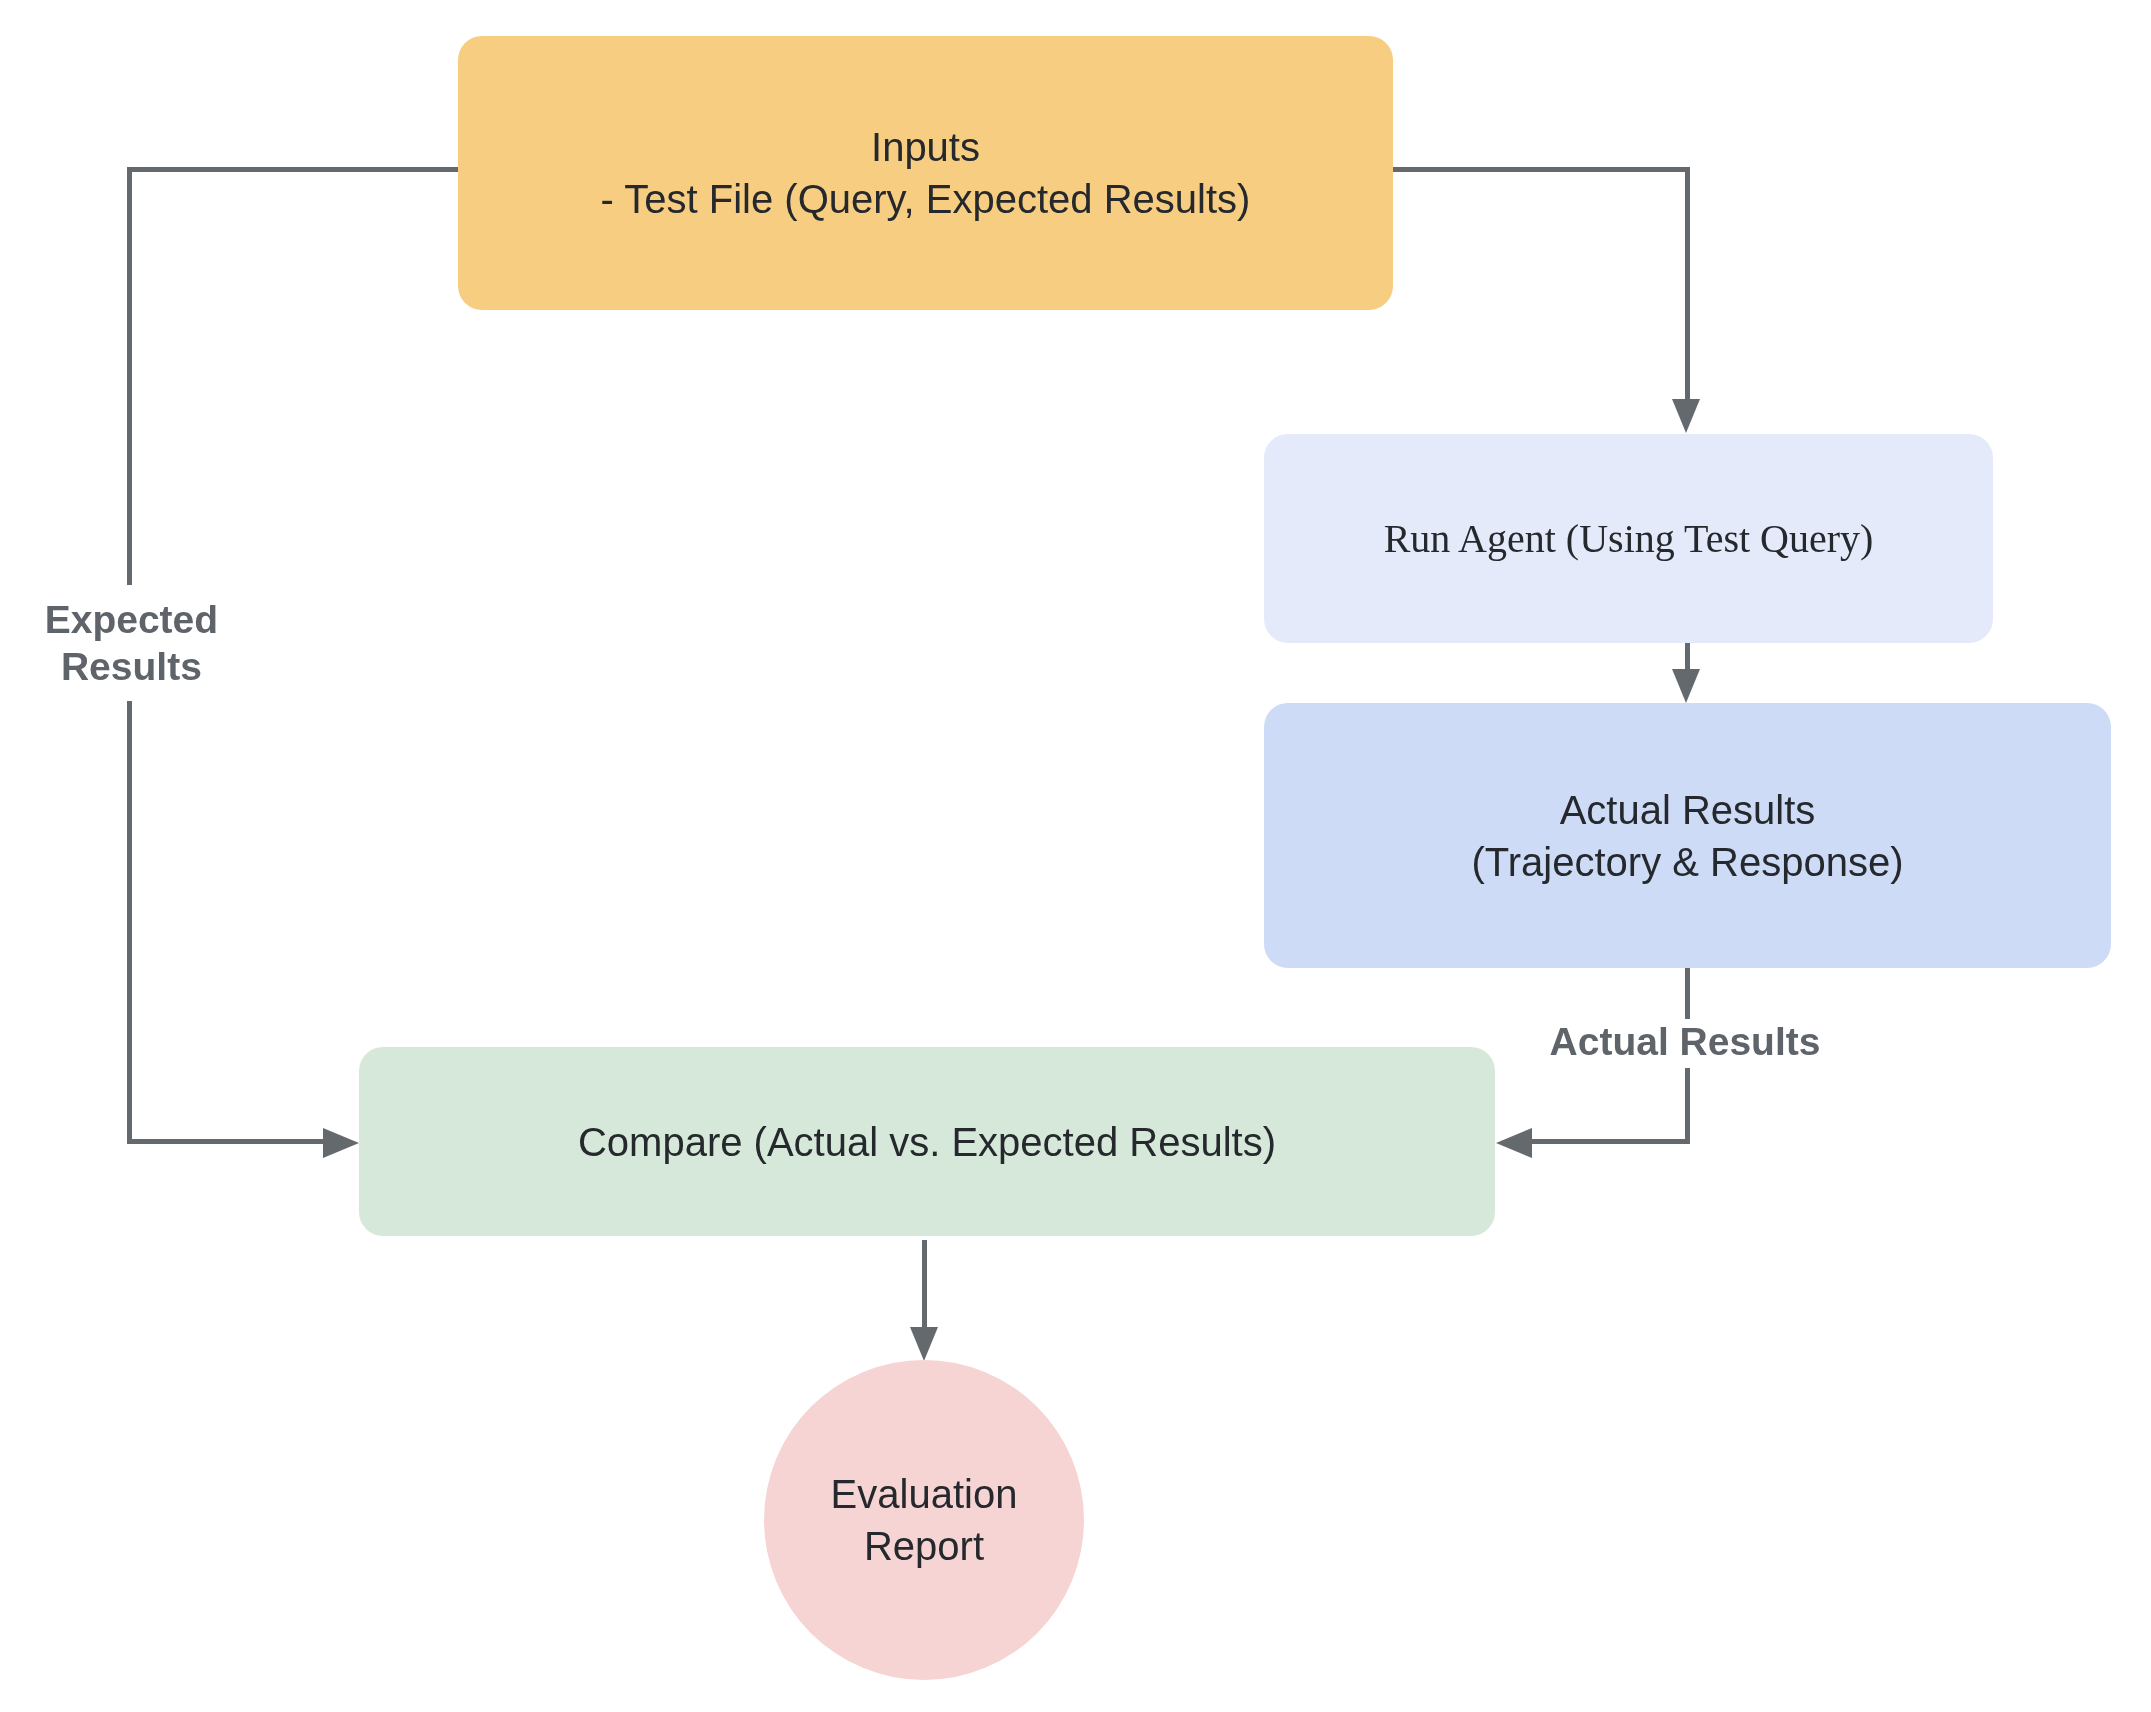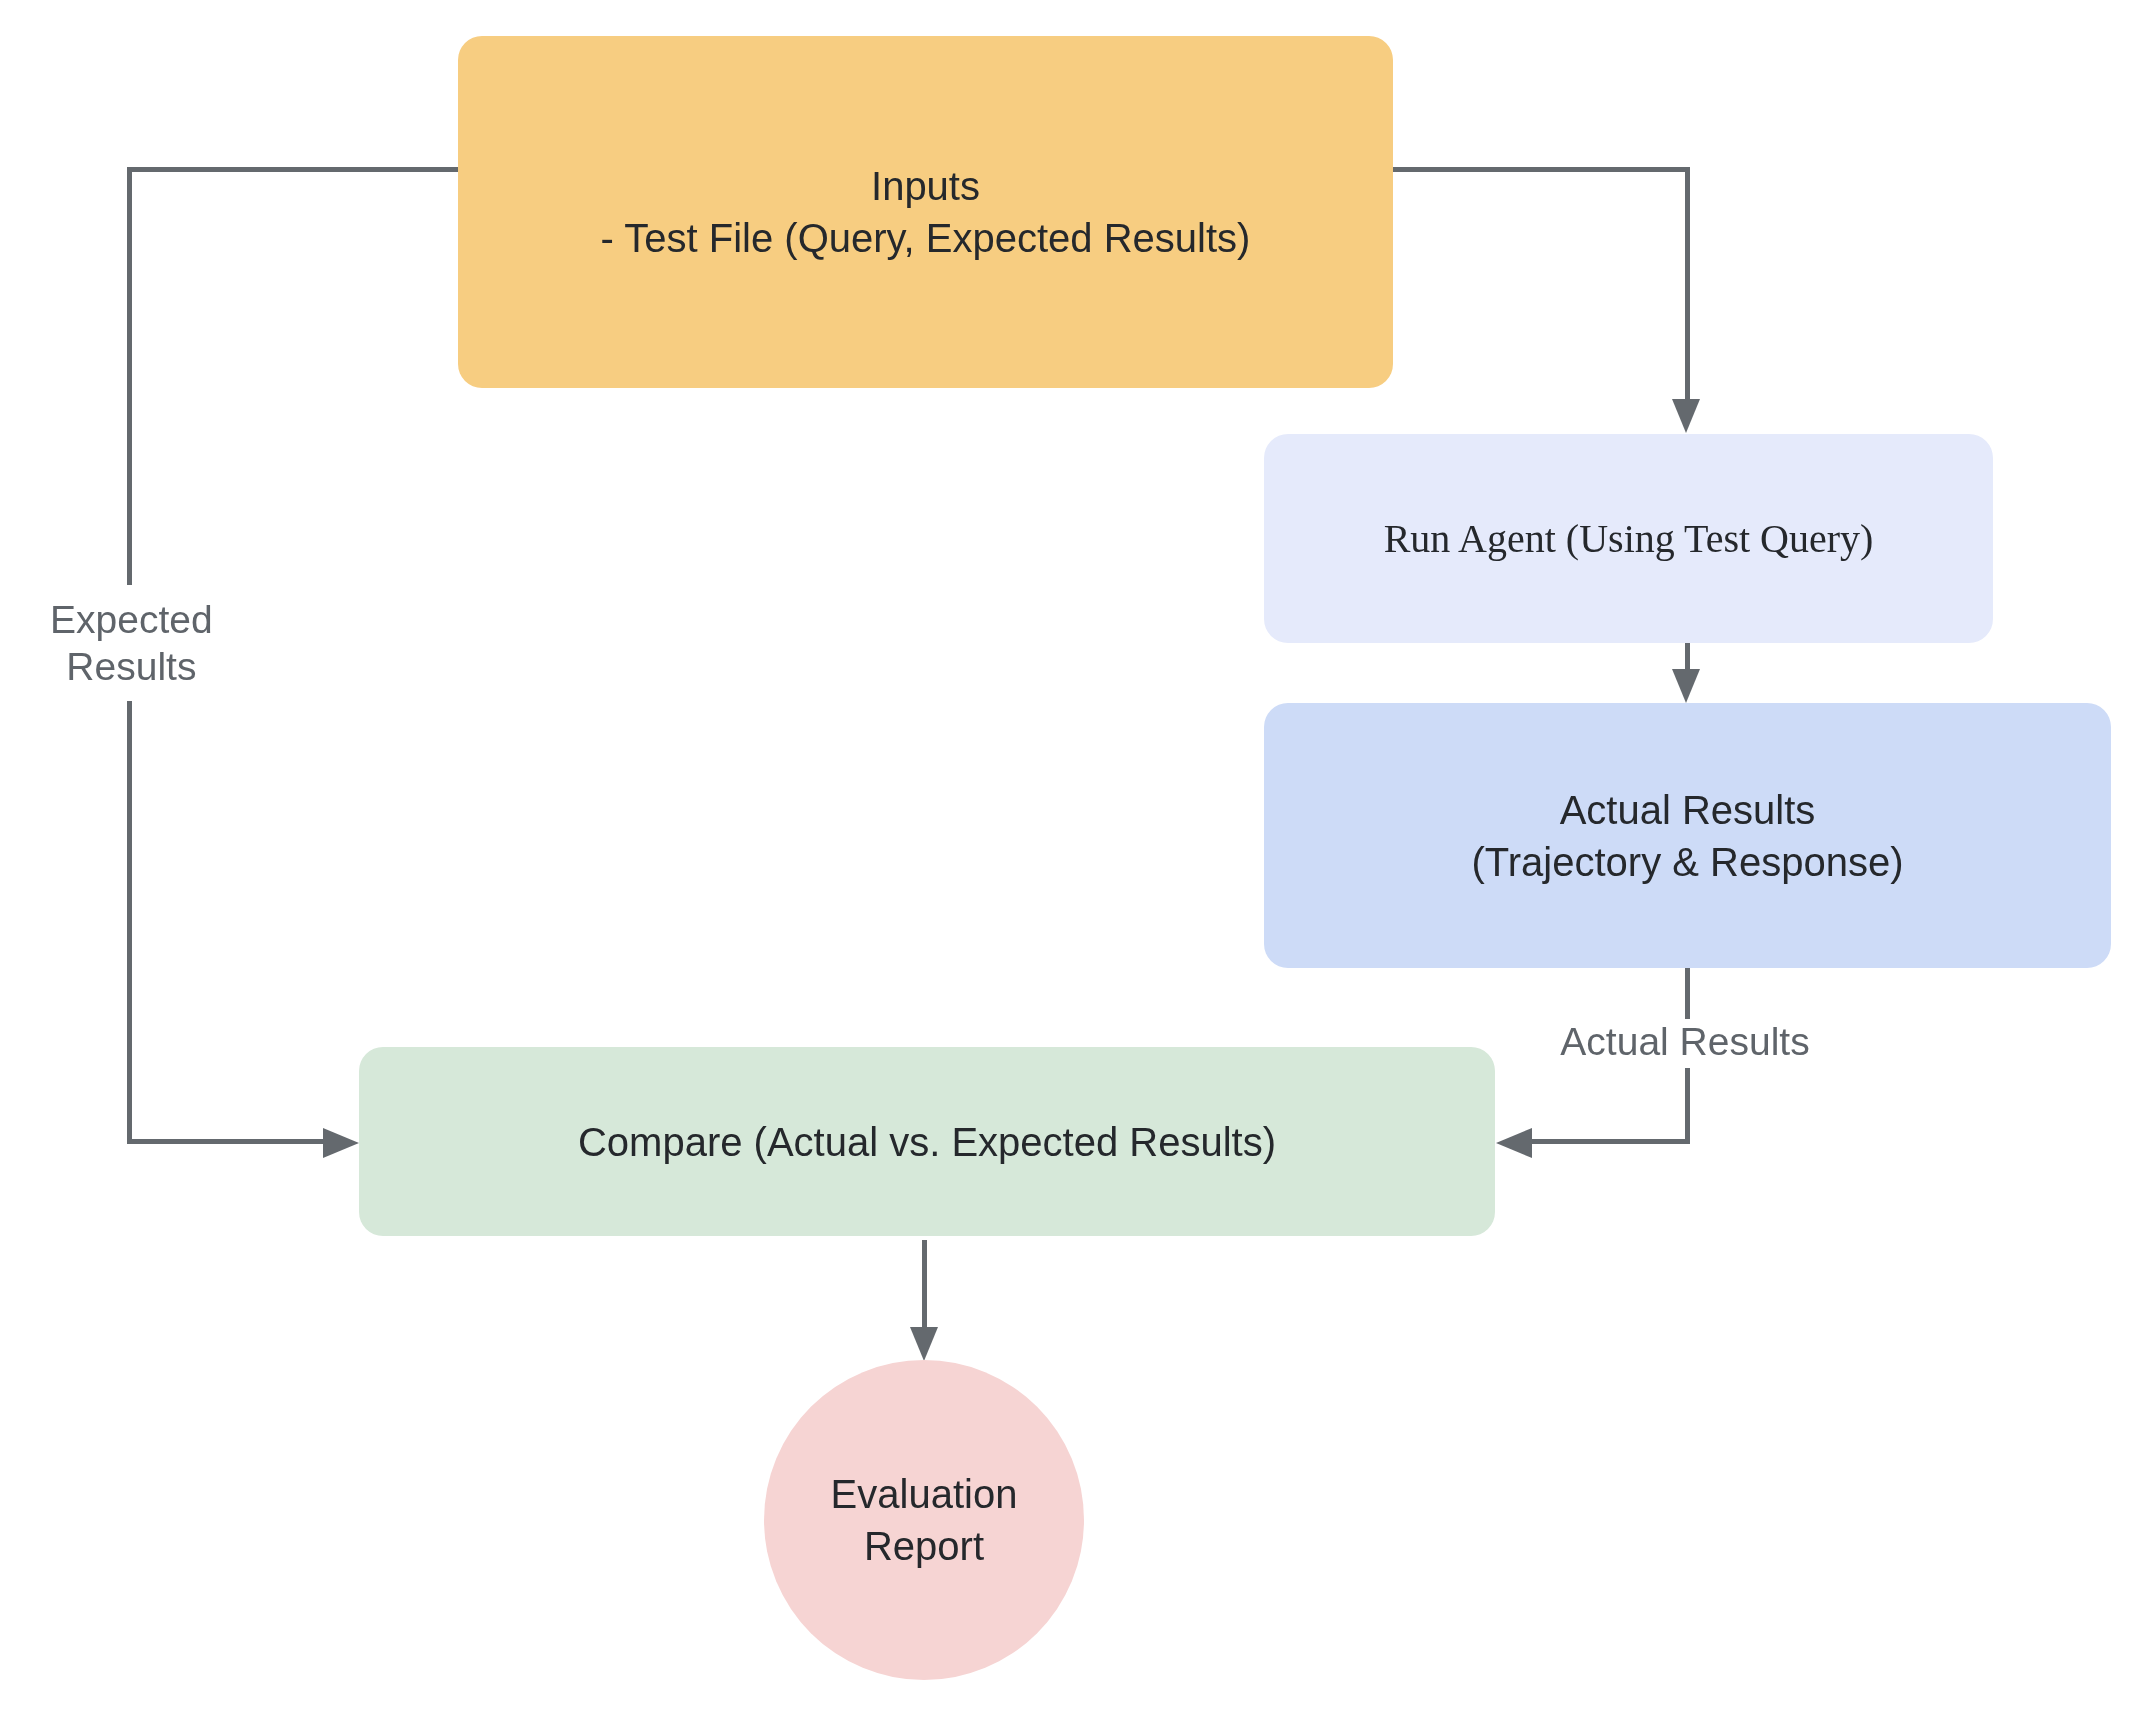--- a/index.html
+++ b/index.html
@@ -26,21 +26,21 @@
     color: var(--node_text, #25282c);
     font-size: 40px;
     line-height: 52px;
     border-radius: 24px;
     box-sizing: border-box;
   }
   .node.circle {
     border-radius: 50%;
     line-height: 52px;
   }
-  .node-inputs          { left: 458px;  top: 36px;   width: 935px;  height: 352px; background: var(--inputs_fill); }
+  .node-inputs          { left: 458px;  top: 36px;   width: 935px;  height: 274px; background: var(--inputs_fill); }
   .node-run-agent       { left: 1264px; top: 434px;  width: 729px;  height: 209px; background: var(--run_agent_fill); font-family: Liberation Serif, serif; }
   .node-actual-results  { left: 1264px; top: 703px;  width: 847px;  height: 265px; background: var(--actual_results_fill); line-height:52px; }
   .node-compare         { left: 359px;  top: 1047px; width: 1136px; height: 189px; background: var(--compare_fill); text-align: center; }
   .node-report          { left: 764px;  top: 1360px; width: 320px;  height: 320px; background: var(--report_fill); }
   
   .edge {
     position: absolute;
     background: var(--connector, #64696e);
   }
   .edge.h { height: 4.7px; }
@@ -62,20 +62,21 @@
     border-bottom: 15px solid transparent;
     border-right: 36px solid var(--connector, #64696e);
   }
   
   .edge-label {
     position: absolute;
     color: var(--edge_label_text, #5f646a);
     font-size: 39px;
     line-height: 47px;
     text-align: center;
+    font-weight: bold;
   }
   .edge-label-expected { left: 9.4px;   top: 596px;  width: 244px; }
   .edge-label-actual   { left: 1520px; top: 1019px; width: 330px; line-height: 45px; }
 </style>
 </head>
 <body>
 
 <div class="canvas">
 
   <div class="edge h" style="left:127px; top:167px; width:333px;"></div>

